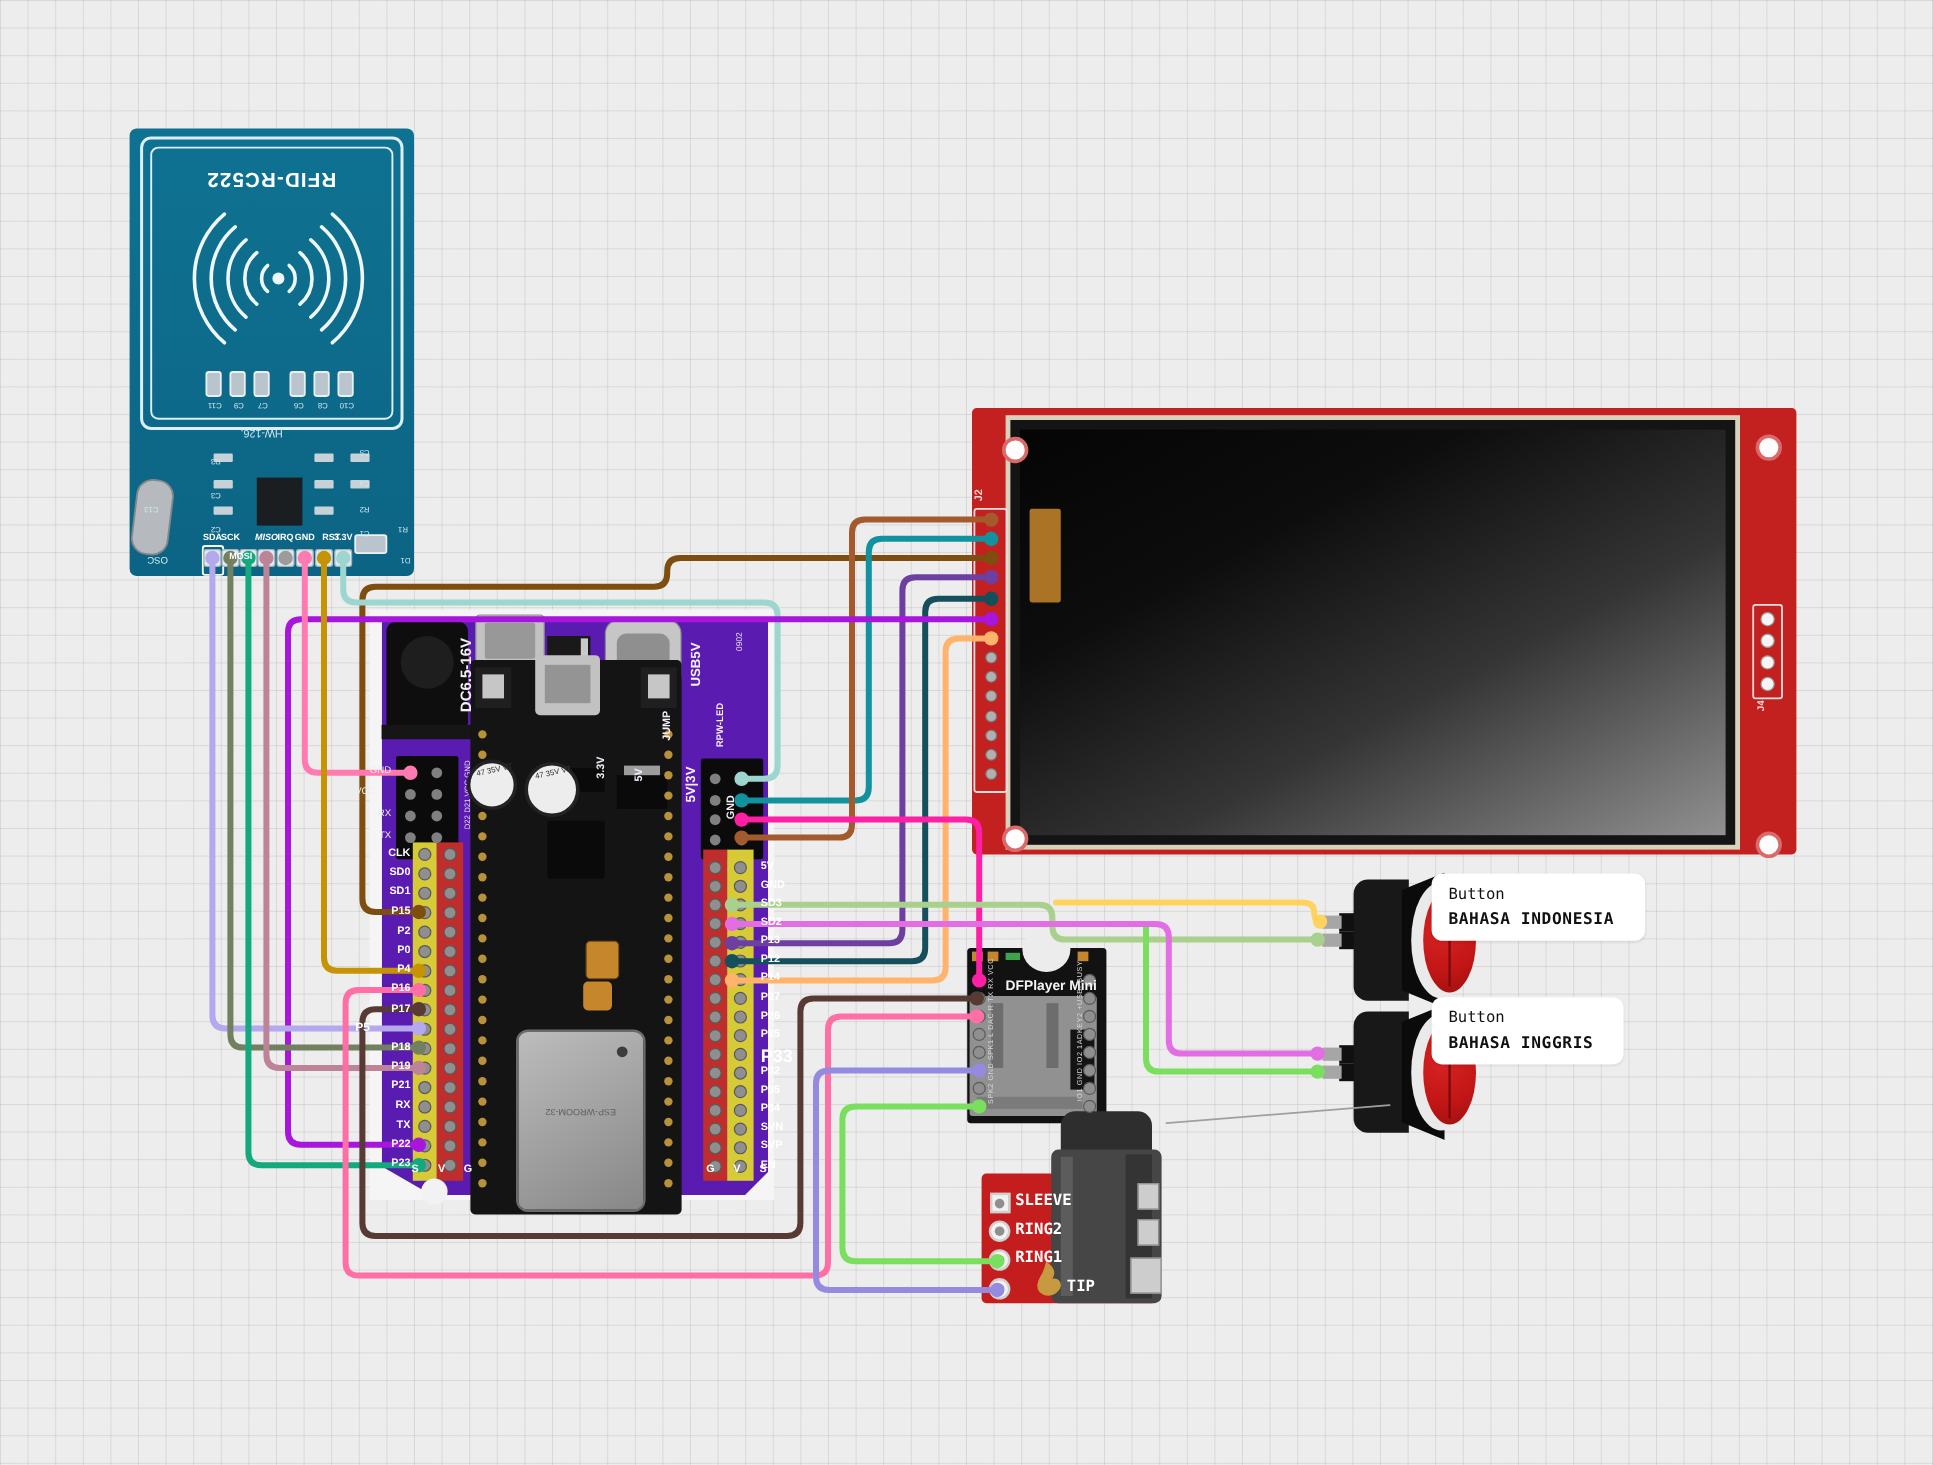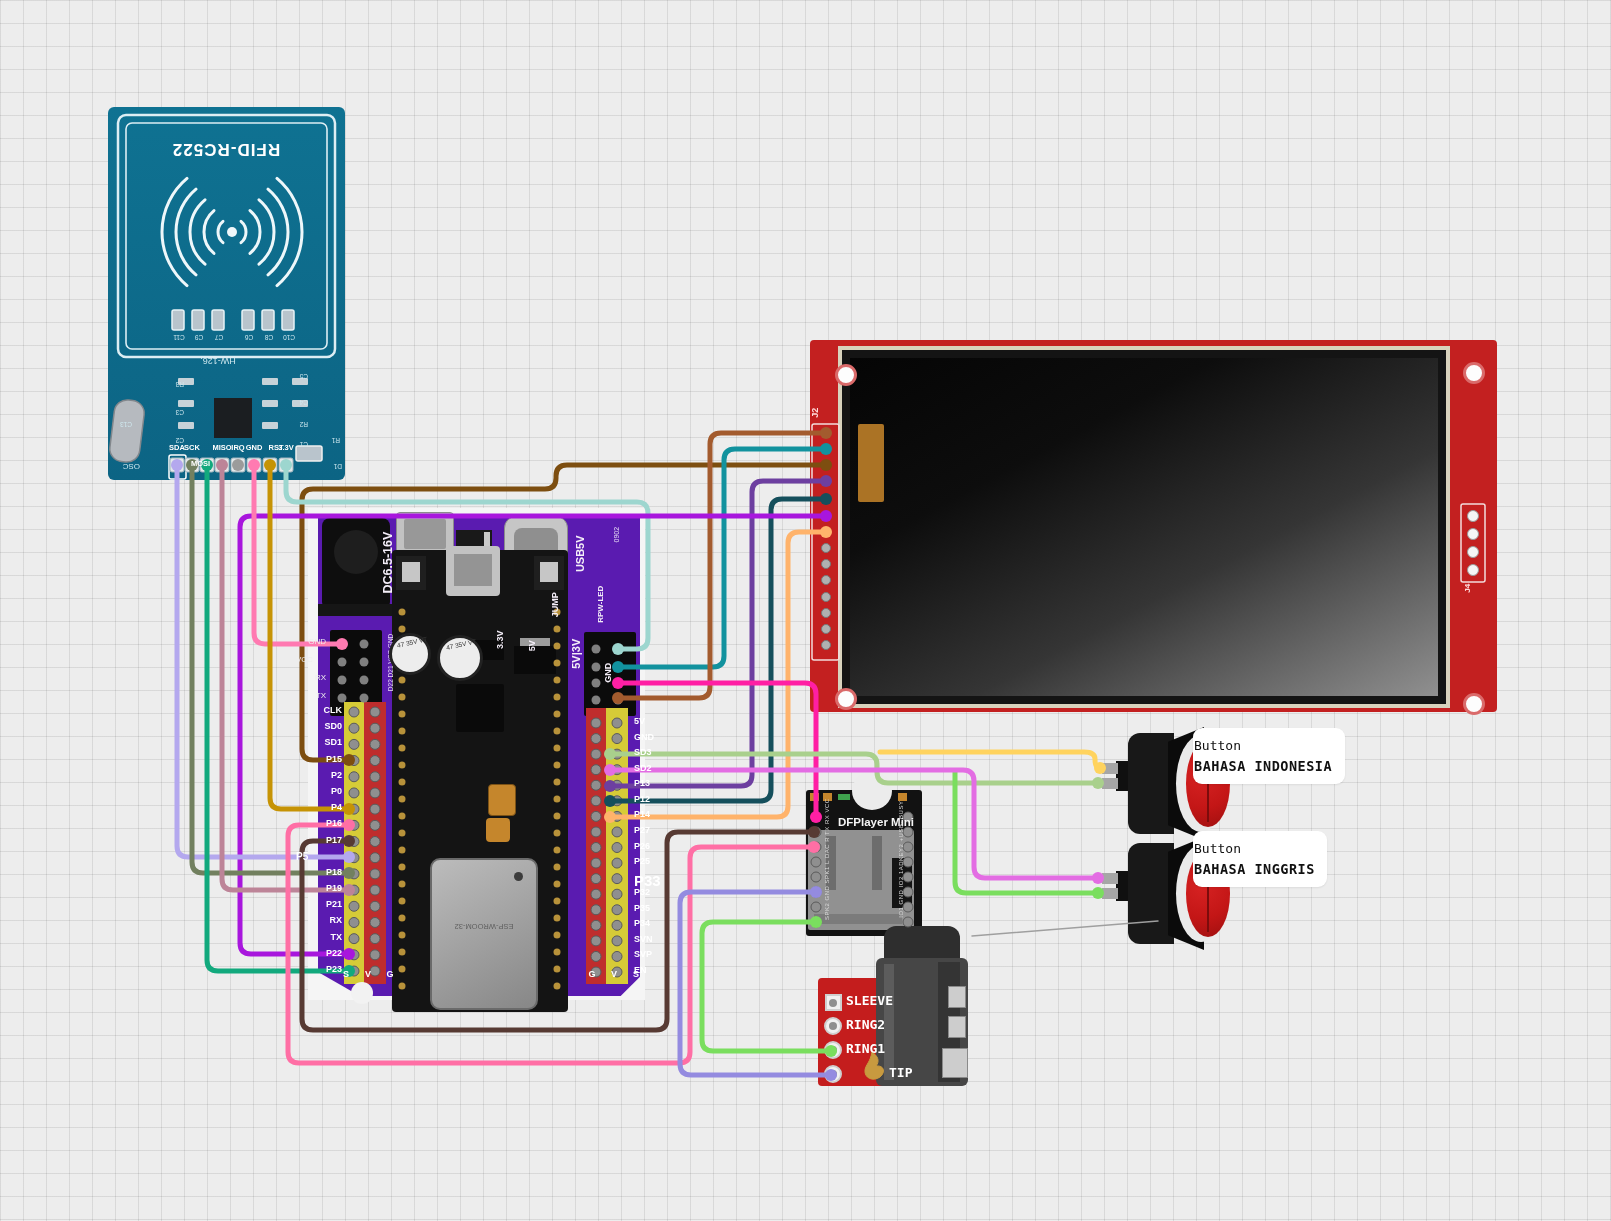--- a/index.html
+++ b/index.html
@@ -10,21 +10,21 @@
       linear-gradient(rgba(110,110,110,.16) 1px, transparent 1px),
       linear-gradient(90deg, rgba(110,110,110,.16) 1px, transparent 1px);
     background-size:23px 23px;}
   .abs{position:absolute;box-sizing:border-box;}
   .lbl{position:absolute;box-sizing:border-box;white-space:nowrap;line-height:1.05;}
   .mono{font-family:"DejaVu Sans Mono",monospace;}
   svg.layer{position:absolute;left:0;top:0;width:1611px;height:1221px;pointer-events:none;}
   .logo-wrap{position:absolute;left:1120px;top:38px;display:flex;align-items:center;color:#9d9d9d;}
   .logo-word1{font-size:40px;font-weight:600;letter-spacing:1px;margin-left:8px;}
   .logo-word2{font-size:42px;font-weight:800;letter-spacing:1px;margin-left:14px;}
-  .btn-label{position:absolute;background:#fff;border-radius:9px;padding:10px 1px;
+  .btn-label{position:absolute;background:#fff;border-radius:9px;padding:10px 14px;
     display:flex;flex-direction:column;gap:5px;box-shadow:0 1px 2px rgba(0,0,0,.08);justify-content:space-between;}
   .btn-label .l1{font-size:13px;color:#111;}
   .btn-label .l2{font-size:13.5px;font-weight:700;color:#111;letter-spacing:.5px;}
 </style>
 </head>
 <body>
 
 <div id="scene">
 <div class="abs" style="left: 108px; top: 107px; width: 237px; height: 373px; background: linear-gradient(rgb(15, 114, 146), rgb(12, 100, 132)); border-radius: 6px;"></div>
     <div class="abs" style="left: 308px; top: 508px; width: 337px; height: 492px; background: rgb(245, 245, 245);"></div>
@@ -410,21 +410,21 @@
       <path d="M 610 770 L 963 770 Q 974 770 974 781 L 974 867 Q 974 878 985 878 L 1098 878" fill="none" stroke="#e36de3" stroke-width="5" stroke-linecap="round" stroke-linejoin="round"></path>
       <circle cx="610" cy="770" r="6" fill="#e36de3"></circle>
       <circle cx="1098" cy="878" r="6" fill="#e36de3"></circle>
     </svg>
     <div class="lbl" style="left: 126px; top: 140px; width: 200px; font-size: 17px; font-weight: 700; color: rgb(255, 255, 255); text-align: center; transform: rotate(180deg); letter-spacing: 1px;">RFID-RC522</div>
     <div class="lbl" style="left: 188px; top: 356px; width: 60px; font-size: 9px; font-weight: 400; color: rgb(207, 232, 239); text-align: center; transform: rotate(180deg);">HW-126.</div>
     <div class="lbl" style="left: 110px; top: 462px; width: 30px; font-size: 8px; font-weight: 400; color: rgb(207, 232, 239); transform: rotate(180deg);">OSC</div>
     <div class="lbl" style="left: 161px; top: 444px; width: 32px; font-size: 7.5px; font-weight: 700; color: rgb(255, 255, 255); text-align: center;">SDA</div>
     <div class="lbl" style="left: 176px; top: 444px; width: 32px; font-size: 7.5px; font-weight: 700; color: rgb(255, 255, 255); text-align: center;">SCK</div>
     <div class="lbl" style="left: 191px; top: 444px; width: 32px; font-size: 7.5px; font-weight: 700; color: rgb(255, 255, 255); text-align: left; margin-top: 16px;">MOSI</div>
-    <div class="lbl" style="left: 206px; top: 444px; width: 32px; font-size: 7.5px; font-weight: 700; color: rgb(255, 255, 255); text-align: center;">MISO</div>
+    <div class="lbl" style="left: 206px; top: 444px; width: 32px; font-size: 7.5px; font-weight: 700; color: rgb(255, 255, 255); text-align: center; font-style: italic;">MISO</div>
     <div class="lbl" style="left: 222px; top: 444px; width: 32px; font-size: 7.5px; font-weight: 700; color: rgb(255, 255, 255); text-align: center;">IRQ</div>
     <div class="lbl" style="left: 238px; top: 444px; width: 32px; font-size: 7.5px; font-weight: 700; color: rgb(255, 255, 255); text-align: center;">GND</div>
     <div class="lbl" style="left: 254px; top: 444px; width: 44px; font-size: 7.5px; font-weight: 700; color: rgb(255, 255, 255); text-align: center;">RST</div>
     <div class="lbl" style="left: 270px; top: 444px; width: 32px; font-size: 7.5px; font-weight: 700; color: rgb(255, 255, 255); text-align: center;">3.3V</div>
     <div class="lbl" style="left: 169px; top: 333px; width: 20px; font-size: 6.5px; font-weight: 400; color: rgb(207, 232, 239); text-align: center; transform: rotate(180deg);">C11</div>
     <div class="lbl" style="left: 189px; top: 333px; width: 20px; font-size: 6.5px; font-weight: 400; color: rgb(207, 232, 239); text-align: center; transform: rotate(180deg);">C9</div>
     <div class="lbl" style="left: 209px; top: 333px; width: 20px; font-size: 6.5px; font-weight: 400; color: rgb(207, 232, 239); text-align: center; transform: rotate(180deg);">C7</div>
     <div class="lbl" style="left: 239px; top: 333px; width: 20px; font-size: 6.5px; font-weight: 400; color: rgb(207, 232, 239); text-align: center; transform: rotate(180deg);">C6</div>
     <div class="lbl" style="left: 259px; top: 333px; width: 20px; font-size: 6.5px; font-weight: 400; color: rgb(207, 232, 239); text-align: center; transform: rotate(180deg);">C8</div>
     <div class="lbl" style="left: 279px; top: 333px; width: 20px; font-size: 6.5px; font-weight: 400; color: rgb(207, 232, 239); text-align: center; transform: rotate(180deg);">C10</div>

